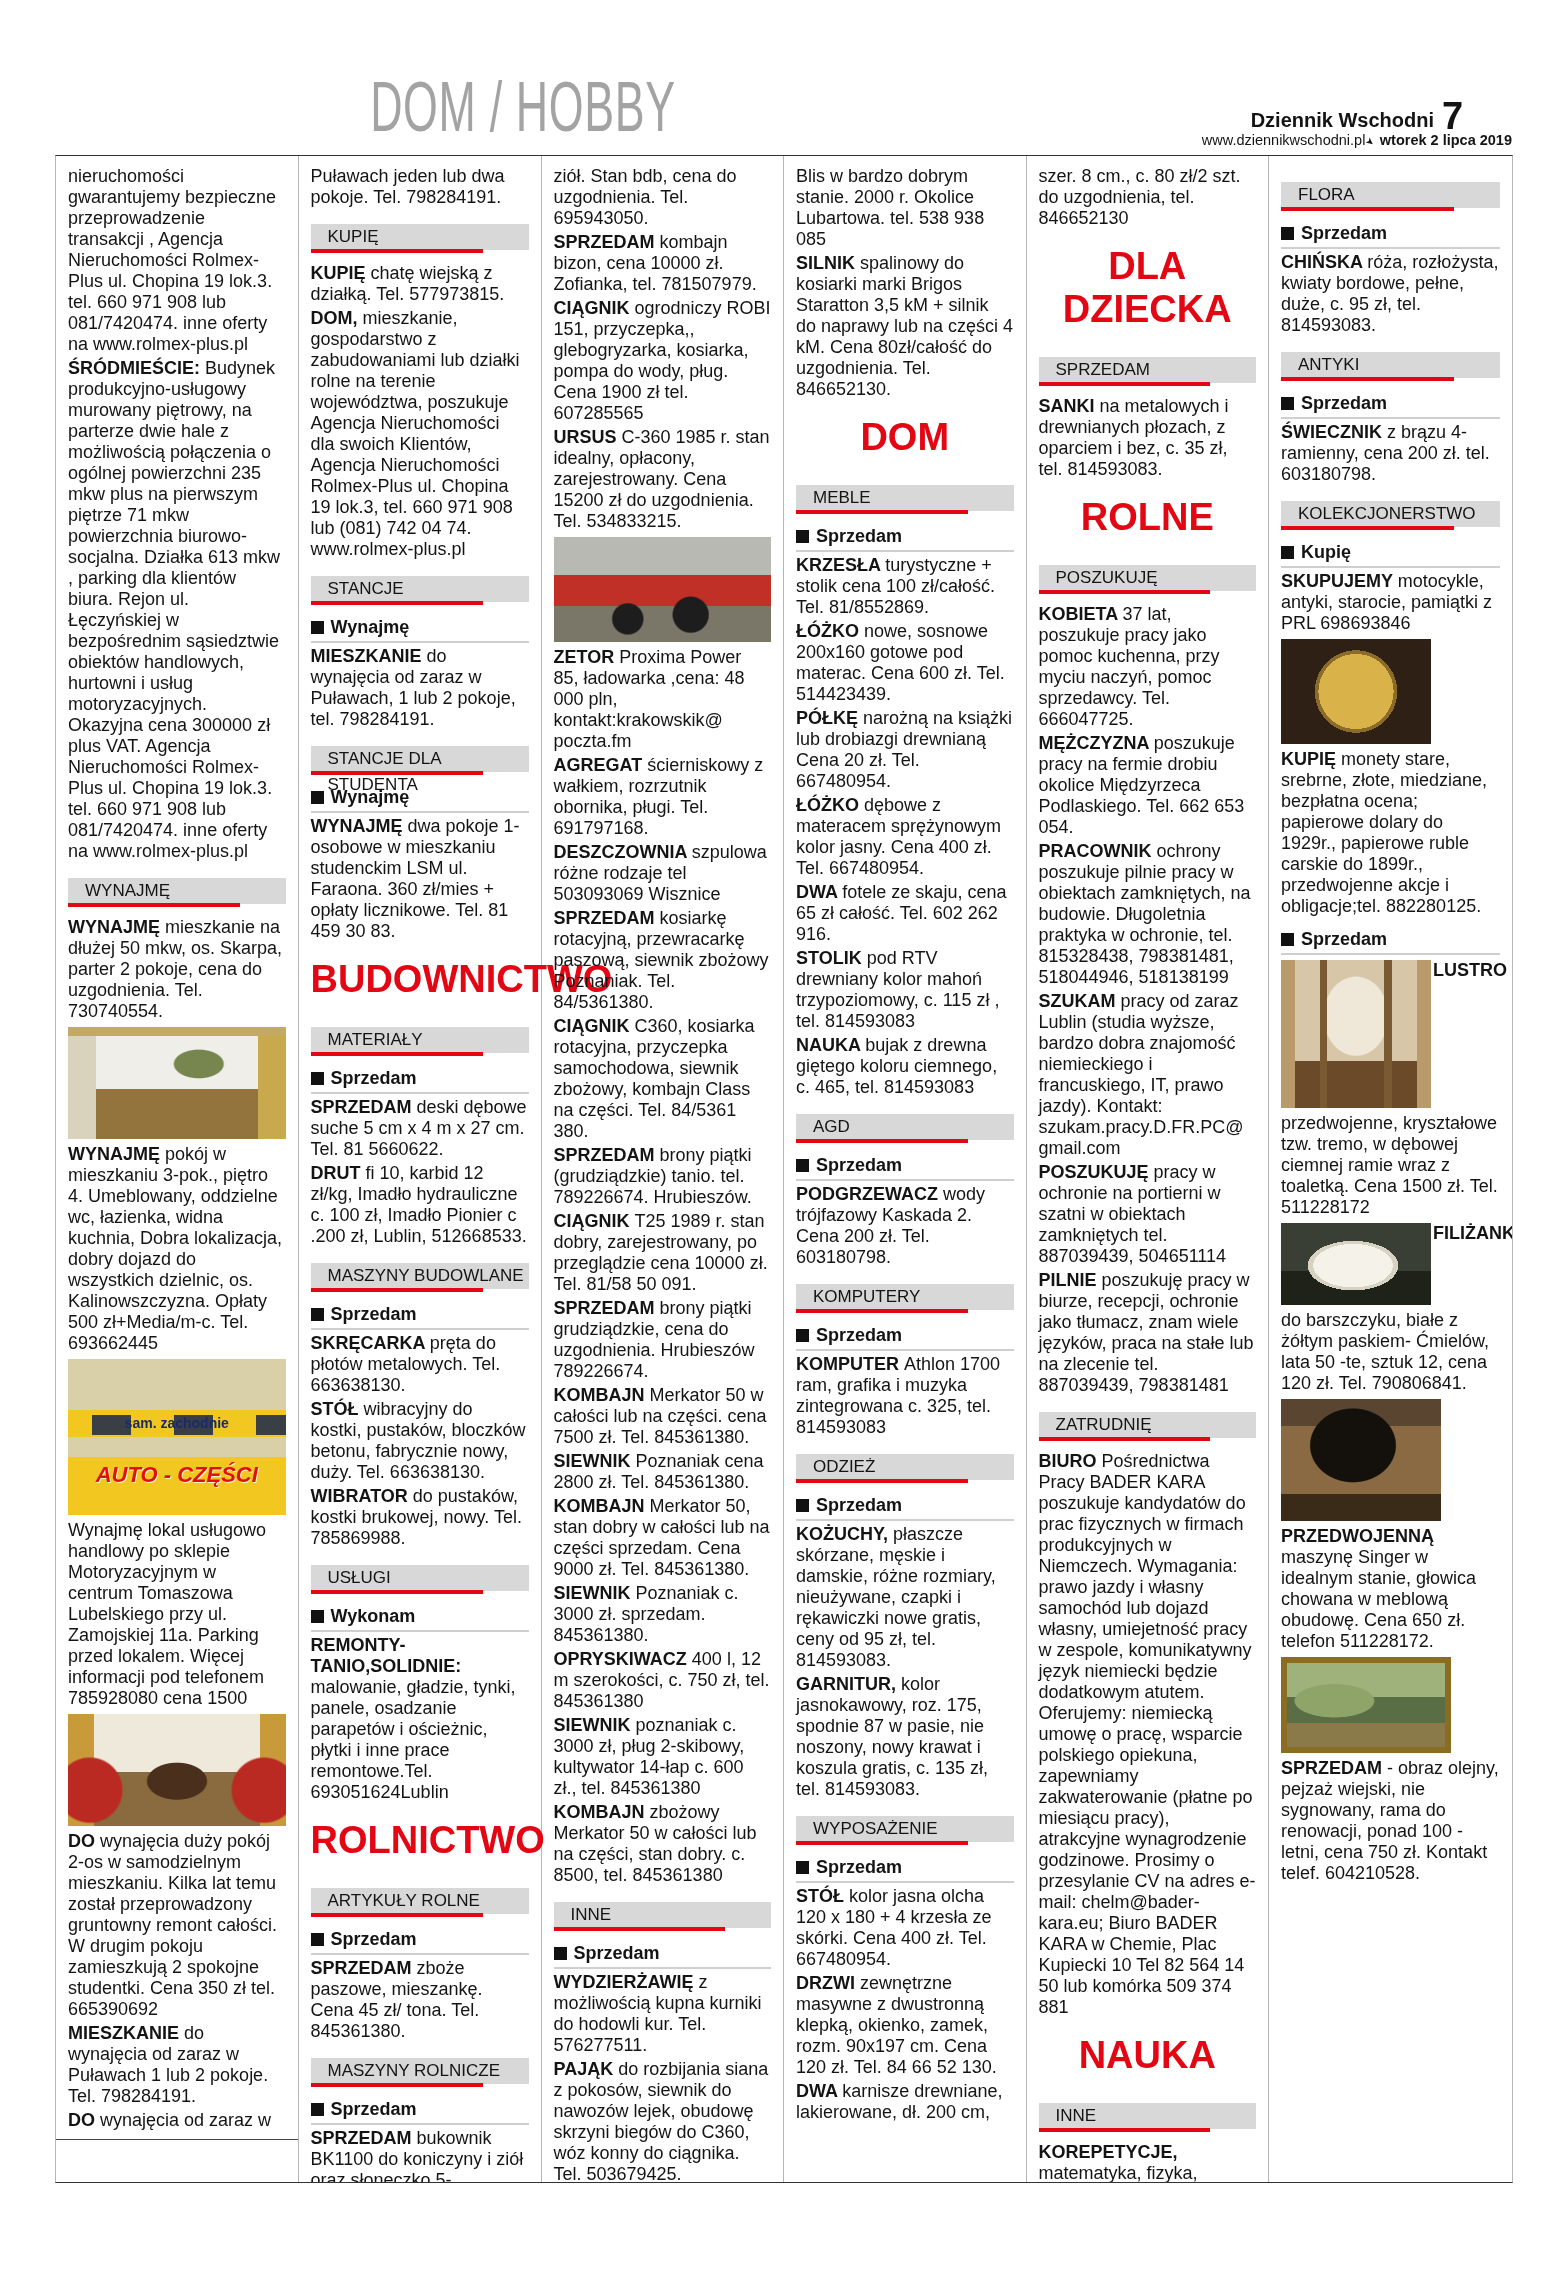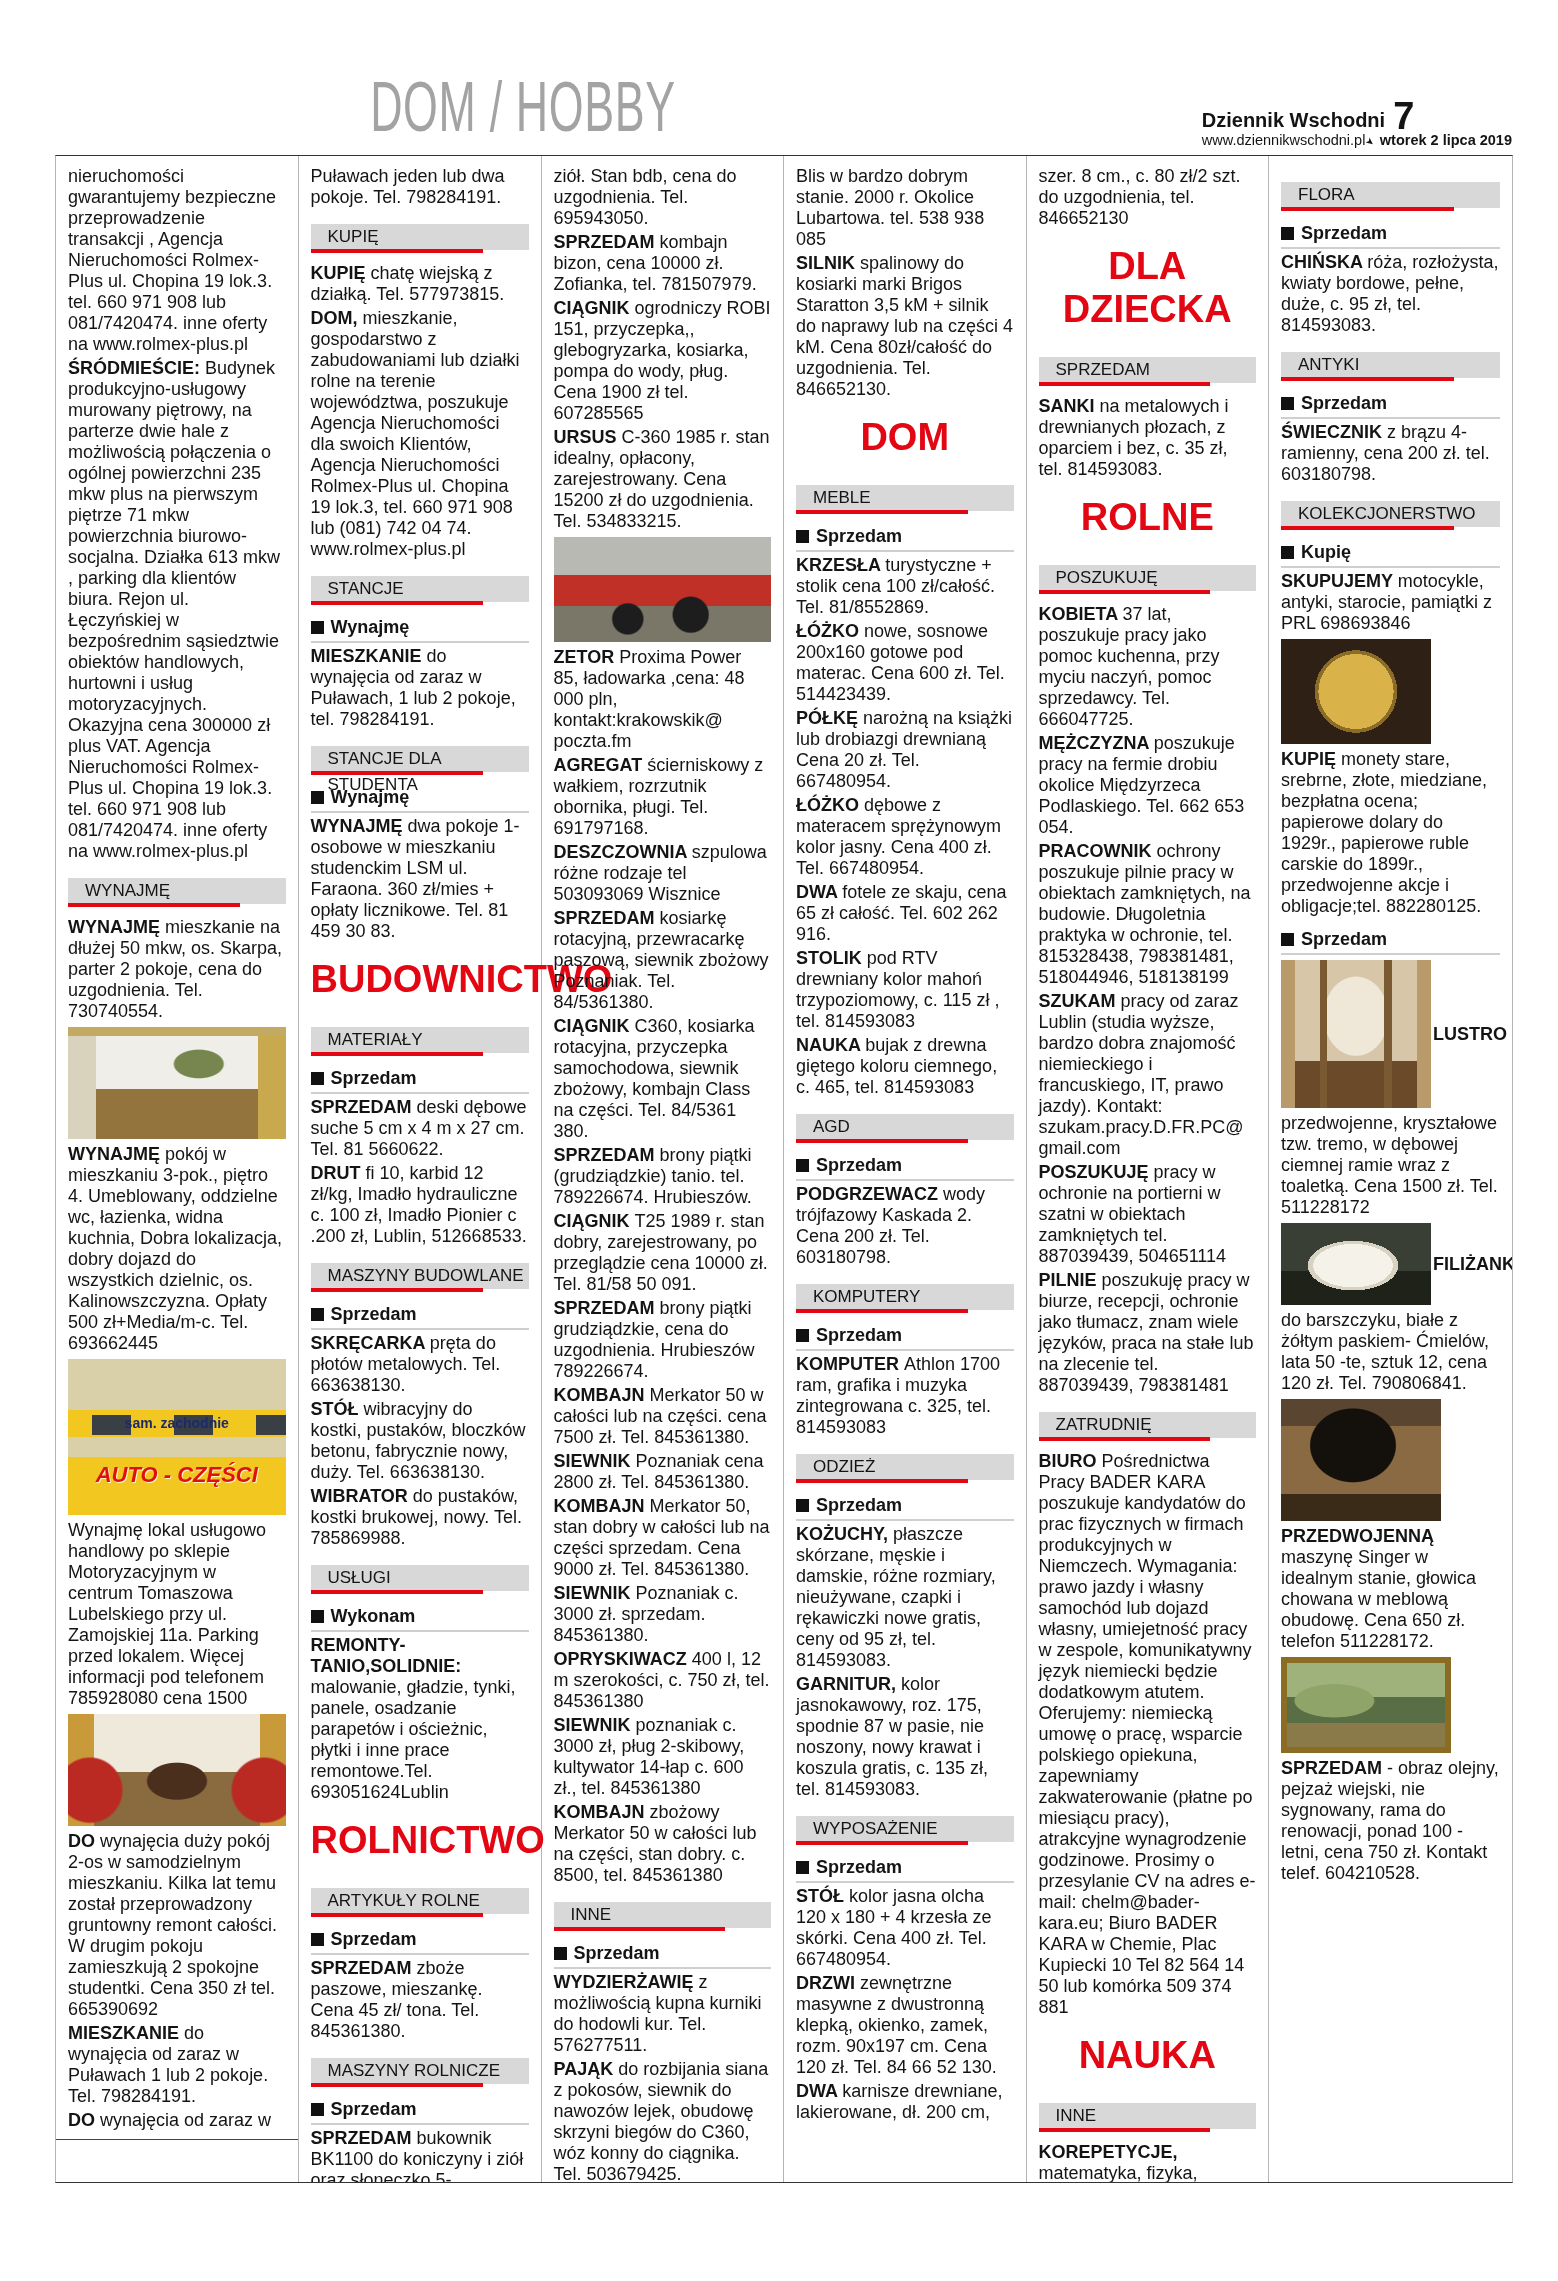--- a/index.html
+++ b/index.html
@@ -5,21 +5,21 @@
   html,body{margin:0;padding:0;}
   body{width:1558px;height:2281px;position:relative;background:#fff;
        font-family:"Liberation Sans",sans-serif;color:#141414;}
   
   .pagehead{position:absolute;top:0;left:0;width:100%;height:155px;}
   .section-title{position:absolute;top:72px;left:523px;
        transform:translateX(-50%) scaleX(0.64);
        font-size:70px;line-height:70px;color:#a3a3a3;letter-spacing:1px;white-space:nowrap;
        font-weight:normal;}
   .masthead{position:absolute;top:101px;right:46px;text-align:right;}
-  .mh-top{display:flex;justify-content:flex-start;align-items:flex-end;gap:8px;}
+  .mh-top{display:flex;justify-content:center;align-items:flex-end;gap:8px;}
   .mh-name{font-size:20px;font-weight:bold;line-height:22px;}
   .mh-page{font-size:38px;font-weight:bold;line-height:30px;}
   .mh-sub{font-size:14.5px;margin-top:1px;}
   .mh-site{font-weight:normal;}
   .mh-date{font-weight:bold;}
   .mh-arrow{display:inline-block;transform:rotate(38deg);font-size:10px;margin:0 1px;}
   
   .content{position:absolute;left:55px;top:155px;width:1458px;height:2028px;
        border-top:1px solid #333;border-bottom:1px solid #333;
        border-left:1px solid #b5b5b5;border-right:1px solid #b5b5b5;
@@ -31,21 +31,21 @@
   .ad{margin:0 0 3px 0;font-size:18px;line-height:21px;}
   .ad .lead{font-weight:bold;}
   .sec{position:relative;background:#d8d8d8;height:26px;line-height:26px;
        font-size:17px;font-weight:normal;padding-left:17px;margin:16px 0 13px 0;}
   .sec::after{content:"";position:absolute;left:0;bottom:-3px;width:79%;height:4px;background:#e30613;}
   .sub{display:flex;align-items:center;gap:7px;font-size:18px;font-weight:bold;
        border-bottom:2px solid #cfcfcf;padding:2px 0 3px 0;margin:10px 0 3px 0;}
   .sq{width:13px;height:13px;background:#111;display:inline-block;flex:0 0 auto;}
   .cat{color:#e30613;font-weight:bold;font-size:38px;text-align:center;margin:16px 0 26px 0;}
   .endline{border-bottom:1px solid #444;margin:8px -12px 0 -12px;}
-  .prow{display:flex;align-items:center;margin:5px 0;}
+  .prow{display:flex;align-items:flex-start;margin:5px 0;}
   .photo{width:100%;position:relative;flex:0 0 auto;overflow:hidden;}
   .ptag{font-size:18px;margin-left:2px;font-weight:bold;}
   
   .p-room1{background:
      radial-gradient(ellipse at 60% 33%, #77864f 0 13%, transparent 14%),
      linear-gradient(180deg,#c2aa62 0 8%, transparent 8%),
      linear-gradient(90deg,#d9d3bd 0 13%, transparent 13% 87%, #c9a94e 87%),
      linear-gradient(180deg,#efeee8 0 55%, #93743d 55%);}
   .p-shop{background:linear-gradient(180deg,#d9cfa8 0 33%, #f2c71f 33% 50%, #d9cfa8 50% 63%, #f2c71f 63% 100%);}
   .p-shop::before{content:"";position:absolute;left:11%;top:36%;width:18%;height:13%;

